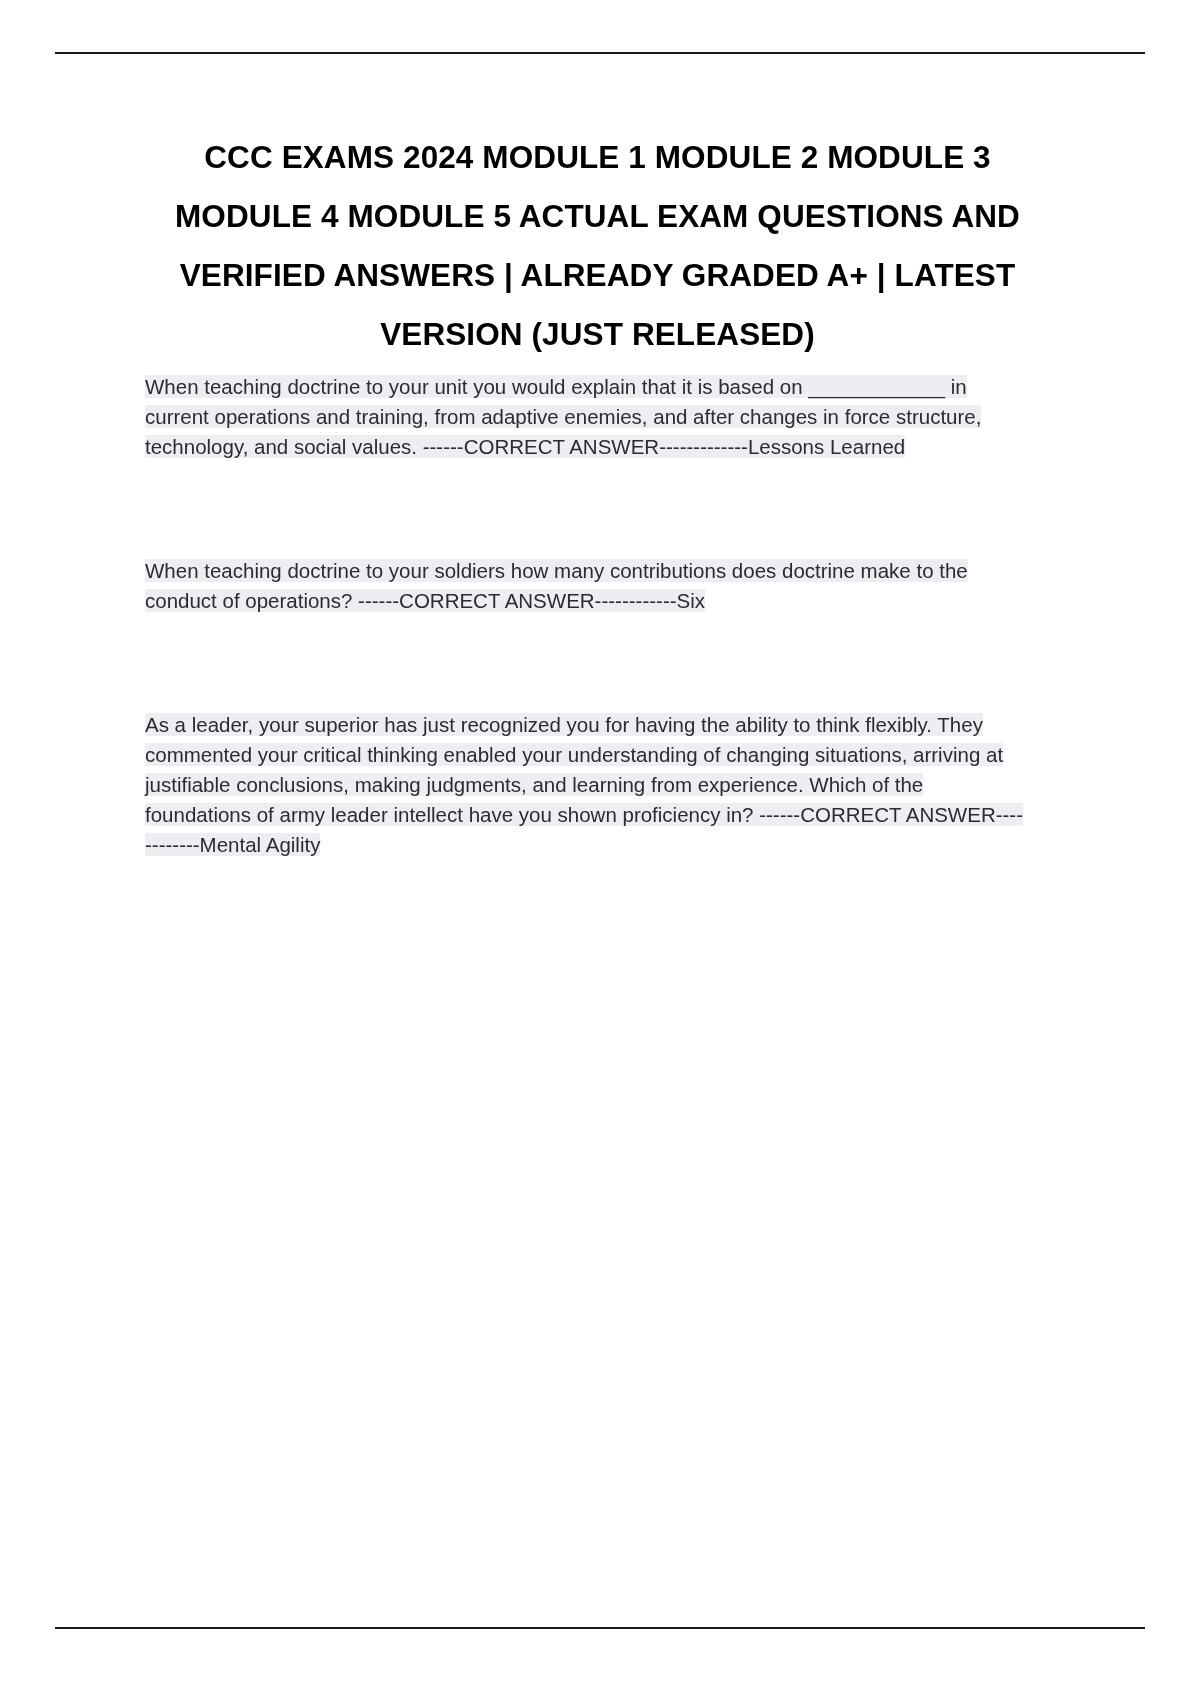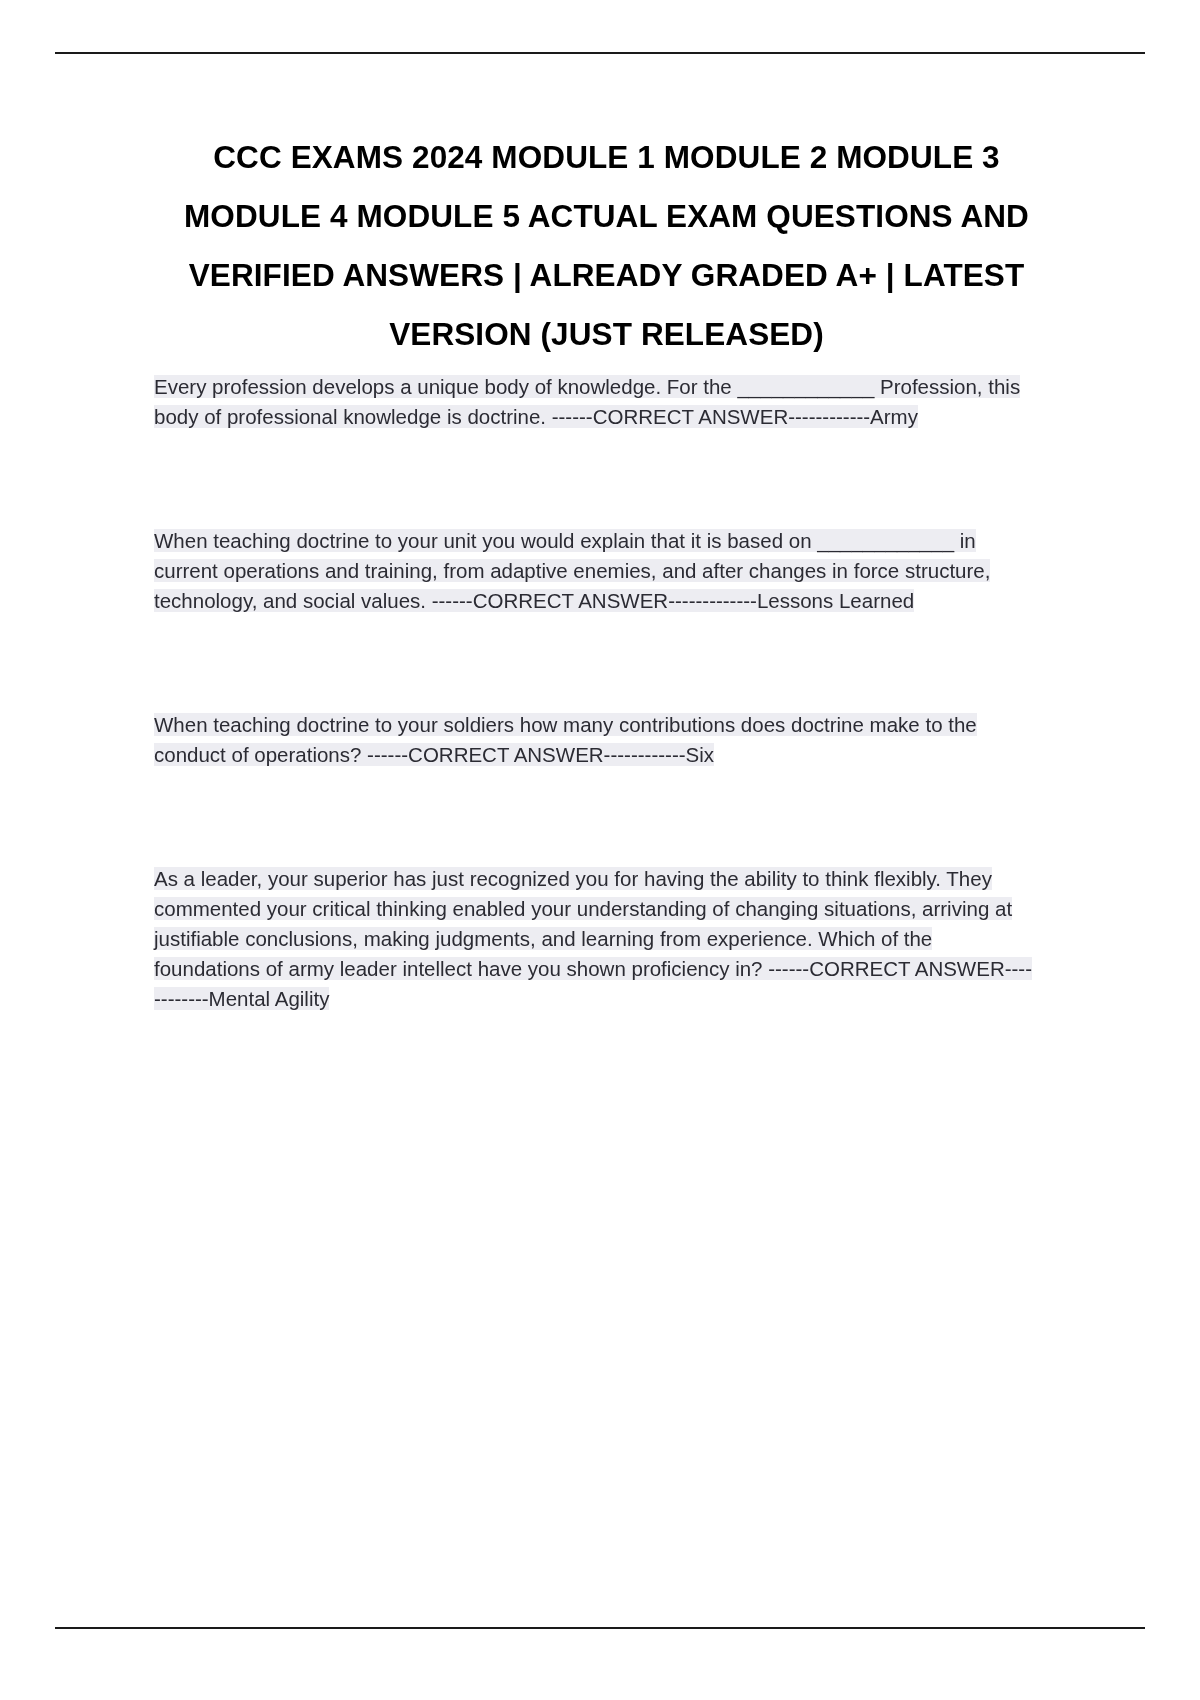--- a/index.html
+++ b/index.html
@@ -27,21 +27,21 @@
     position: absolute;
     left: 55px;
     width: 1090px;
     border-top: 2px solid #1a1a1a;
   }
   .rule-top { top: 52px; }
   .rule-bottom { top: 1627px; }
 
   .content {
     position: absolute;
-    left: 154px;
+    left: 145px;
     top: 128px;
     width: 905px;
   }
 
   .doc-title {
     font-family: "Liberation Sans", sans-serif;
     font-weight: bold;
     font-size: 31.5px;
     line-height: 59px;
     text-align: center;
@@ -84,21 +84,20 @@
 
 <div class="page">
 
   <div class="rule rule-top"></div>
 
   <div class="content">
 
     <h1 class="doc-title">CCC EXAMS 2024 MODULE 1 MODULE 2 MODULE 3 MODULE 4 MODULE 5 ACTUAL EXAM QUESTIONS AND VERIFIED ANSWERS | ALREADY GRADED A+ | LATEST VERSION (JUST RELEASED)</h1>
 
 
-    <p class="qa"><span class="hl">Every profession develops a unique body of knowledge. For the ____________ Profession, this body of professional knowledge is doctrine. ------CORRECT ANSWER------------Army</span></p>
 
     <p class="qa"><span class="hl">When teaching doctrine to your unit you would explain that it is based on ____________ in current operations and training, from adaptive enemies, and after changes in force structure, technology, and social values. ------CORRECT ANSWER-------------Lessons Learned</span></p>
 
     <p class="qa"><span class="hl">When teaching doctrine to your soldiers how many contributions does doctrine make to the conduct of operations? ------CORRECT ANSWER------------Six</span></p>
 
     <p class="qa last"><span class="hl">As a leader, your superior has just recognized you for having the ability to think flexibly. They commented your critical thinking enabled your understanding of changing situations, arriving at justifiable conclusions, making judgments, and learning from experience. Which of the foundations of army leader intellect have you shown proficiency in? ------CORRECT ANSWER------------Mental Agility</span></p>
 
   </div>
 
   <div class="rule rule-bottom"></div>

